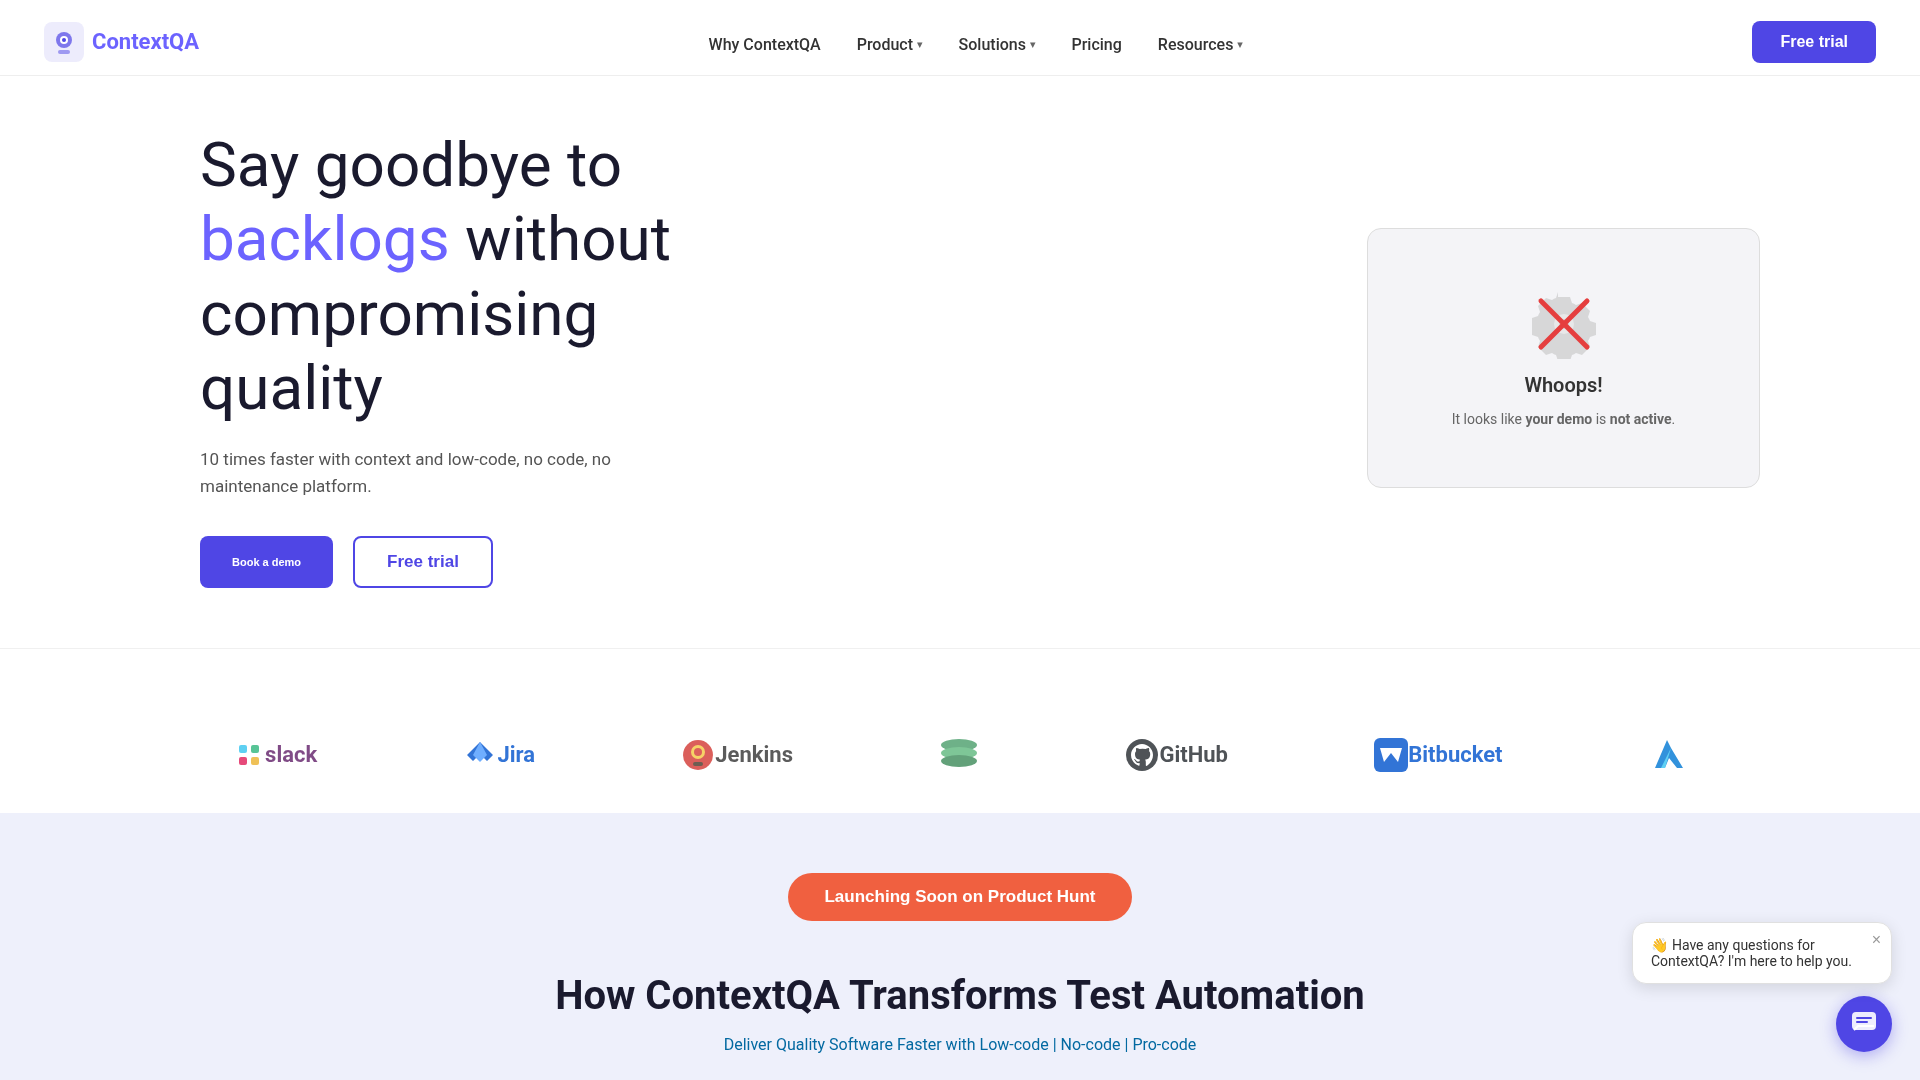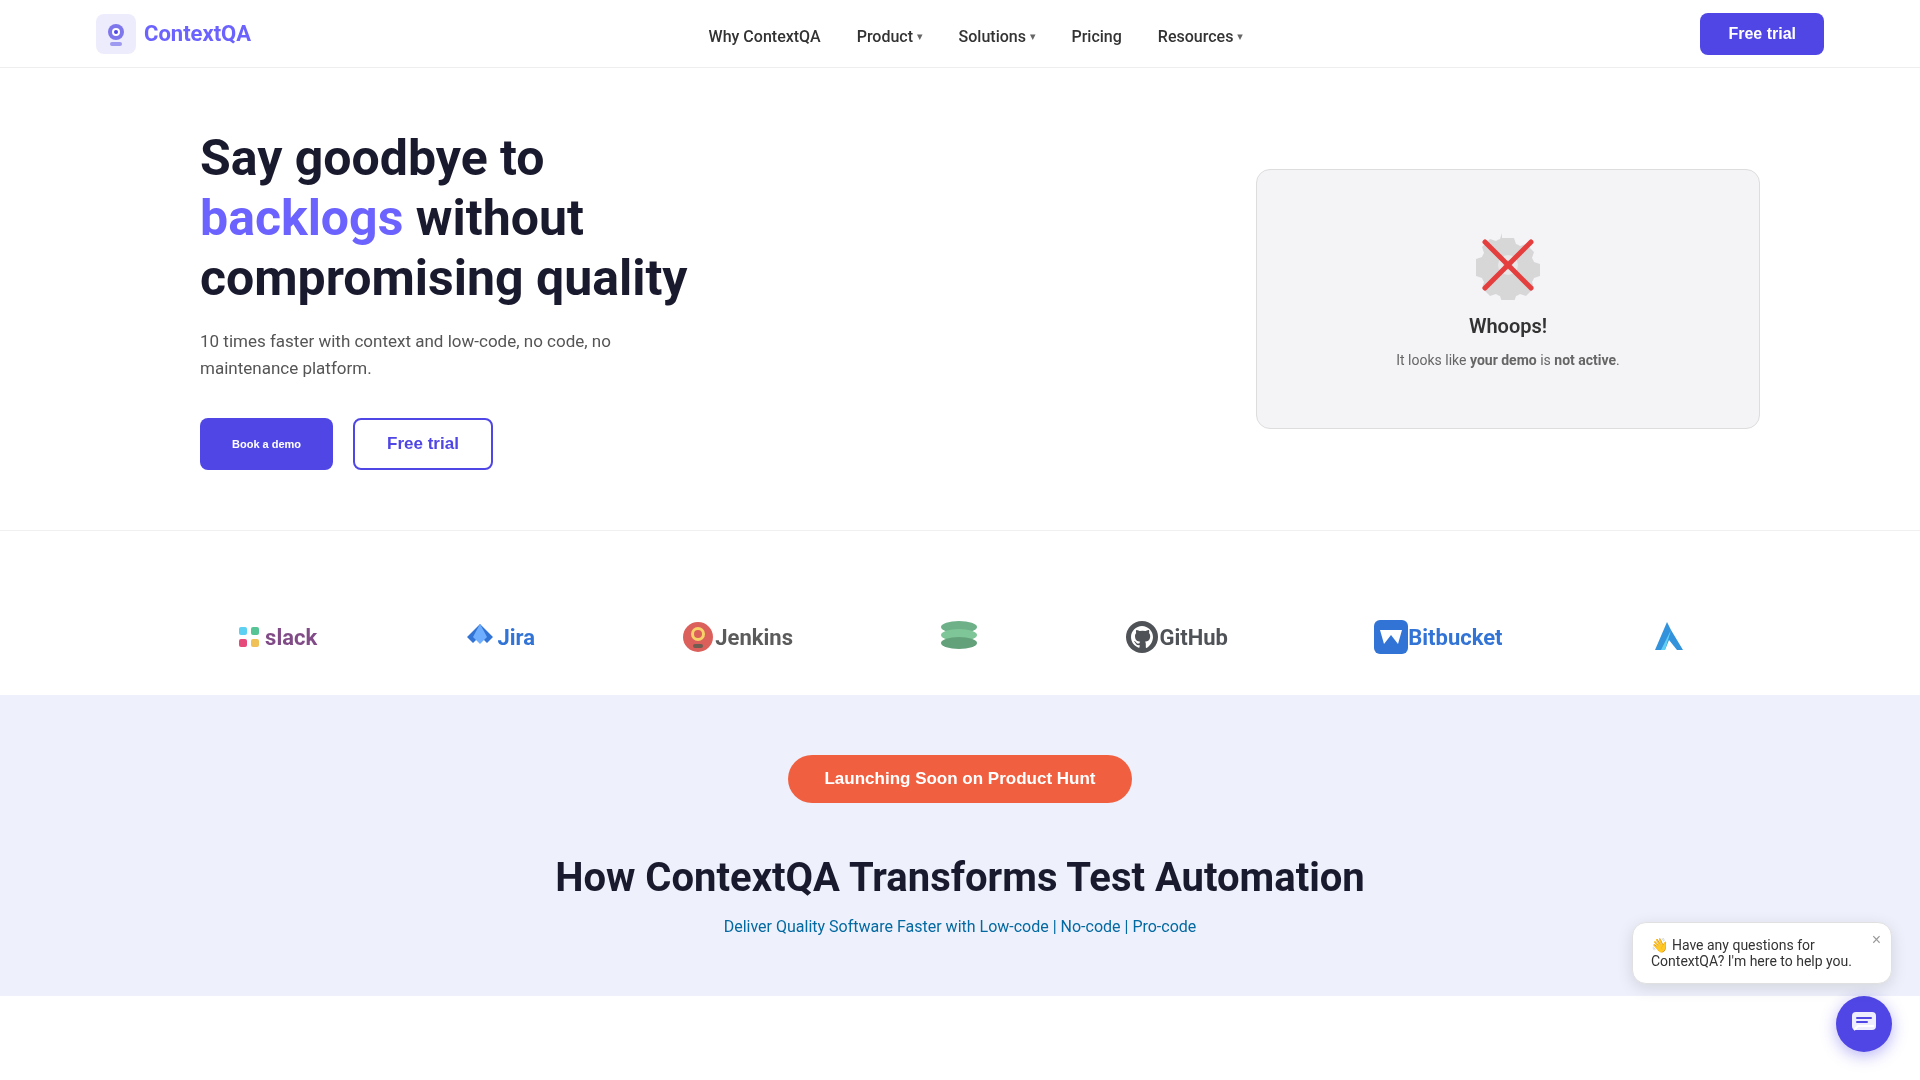--- a/index.html
+++ b/index.html
@@ -1,22 +1,22 @@
 <!DOCTYPE html>
 <html><head>
   <meta charset="utf-8">
   <style>
     * { margin: 0; padding: 0; box-sizing: border-box; }
     body { font-family: -apple-system, BlinkMacSystemFont, 'Segoe UI', Roboto, sans-serif; background: #fff; color: #1a1a2e; }
 
     
     nav {
       display: flex; align-items: center; justify-content: space-between;
-      padding: 0 96px; height: 68px; border-bottom: 1px solid #eee;
-      background: #fff; position: sticky; top: 0; z-index: 100;
+      padding: 0 44px; height: 68px; border-bottom: 1px solid #eee;
+      background: #fff; position: sticky; top: 8px; z-index: 100;
     }
     .logo-area { display: flex; align-items: center; gap: 8px; text-decoration: none; }
     .logo-icon { width: 40px; height: 40px; }
     .logo-text { font-size: 22px; font-weight: 700; color: #1a1a2e; }
     .logo-text span { color: #6c63ff; }
     .nav-links { display: flex; align-items: center; gap: 36px; }
     .nav-link {
       font-size: 16px; font-weight: 500; color: #333; text-decoration: none;
       display: flex; align-items: center; gap: 4px; cursor: pointer; margin-top: 6px;
     }
@@ -25,37 +25,37 @@
       background: #4f46e5; color: #fff; border: none; border-radius: 8px;
       padding: 12px 28px; font-size: 16px; font-weight: 600; cursor: pointer;
     }
 
     
     .hero {
       display: flex; align-items: center; justify-content: space-between;
       padding: 60px 160px 60px 200px; min-height: 460px;
     }
     .hero-left { max-width: 500px; }
-    .hero-title { font-size: 50px; font-weight: 700; line-height: 1.2; color: #1a1a2e; }
+    .hero-title { font-size: 62px; font-weight: 400; line-height: 1.2; color: #1a1a2e; }
     .hero-title .highlight { color: #6c63ff; }
     .hero-subtitle { font-size: 17px; color: #555; margin-top: 20px; line-height: 1.6; max-width: 440px; }
     .hero-buttons { display: flex; gap: 20px; margin-top: 36px; }
     .btn-demo {
       background: #4f46e5; color: #fff; border: none; border-radius: 8px;
       padding: 14px 32px; font-size: 11px; font-weight: 600; cursor: pointer;
     }
     .btn-trial-outline {
       background: #fff; color: #4f46e5; border: 2px solid #4f46e5; border-radius: 8px;
       padding: 14px 32px; font-size: 17px; font-weight: 600; cursor: pointer;
     }
 
     
     .demo-card {
       background: #f4f4f7; border: 1px solid #ddd; border-radius: 14px;
-      width: 504px; height: 260px;
+      width: 393px; height: 260px;
       display: flex; flex-direction: column; align-items: center; justify-content: center;
       gap: 14px;
     }
     .demo-card-icon {
       position: relative; width: 70px; height: 70px;
     }
     .gear-svg { width: 70px; height: 70px; opacity: 0.5; }
     .red-cross {
       position: absolute; top: 0; left: 0; width: 100%; height: 100%;
     }

